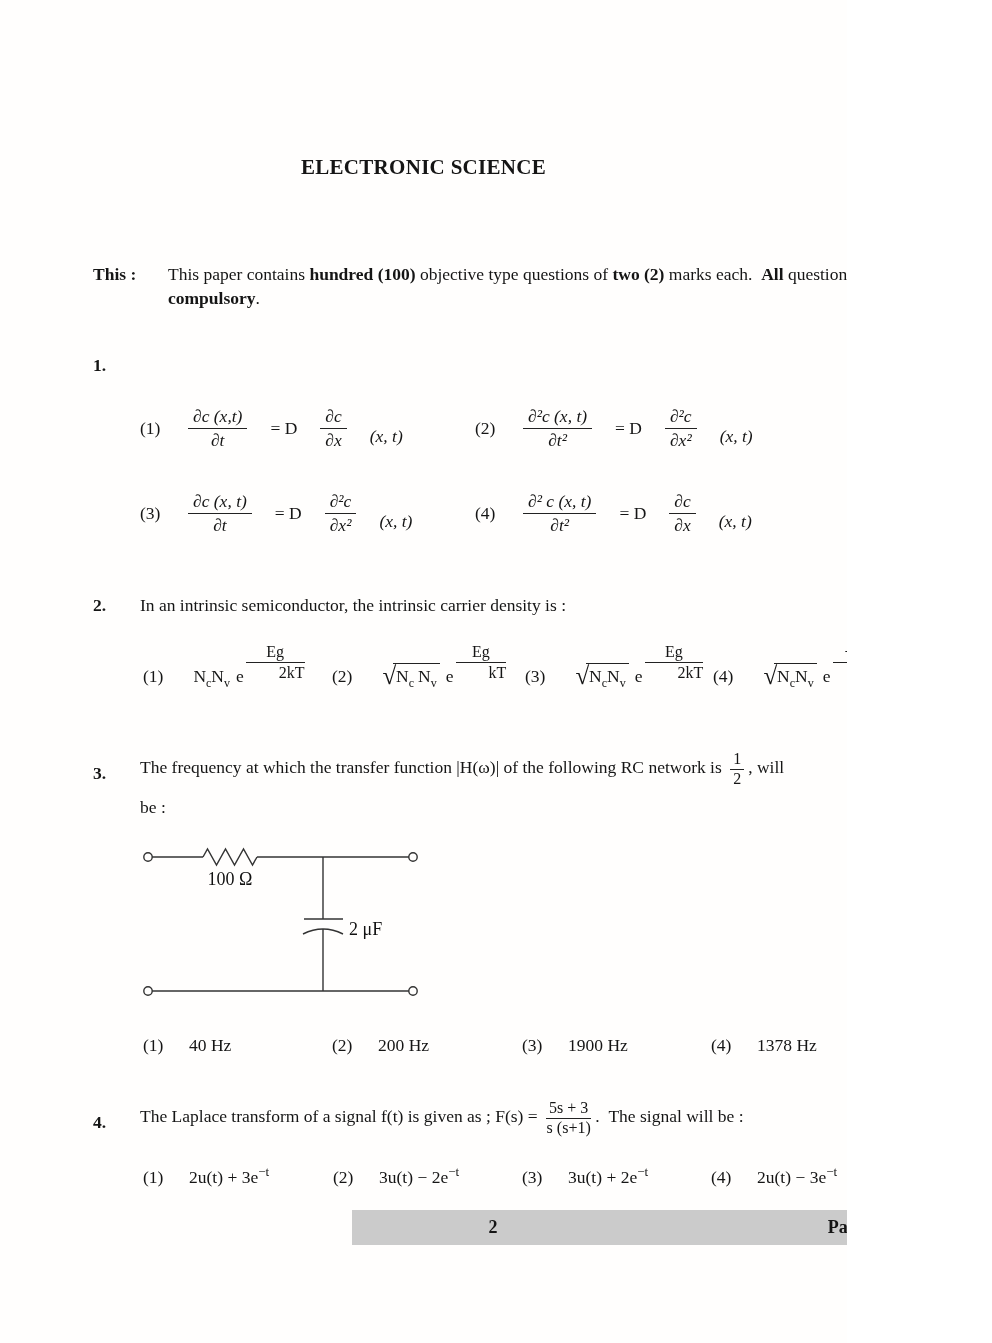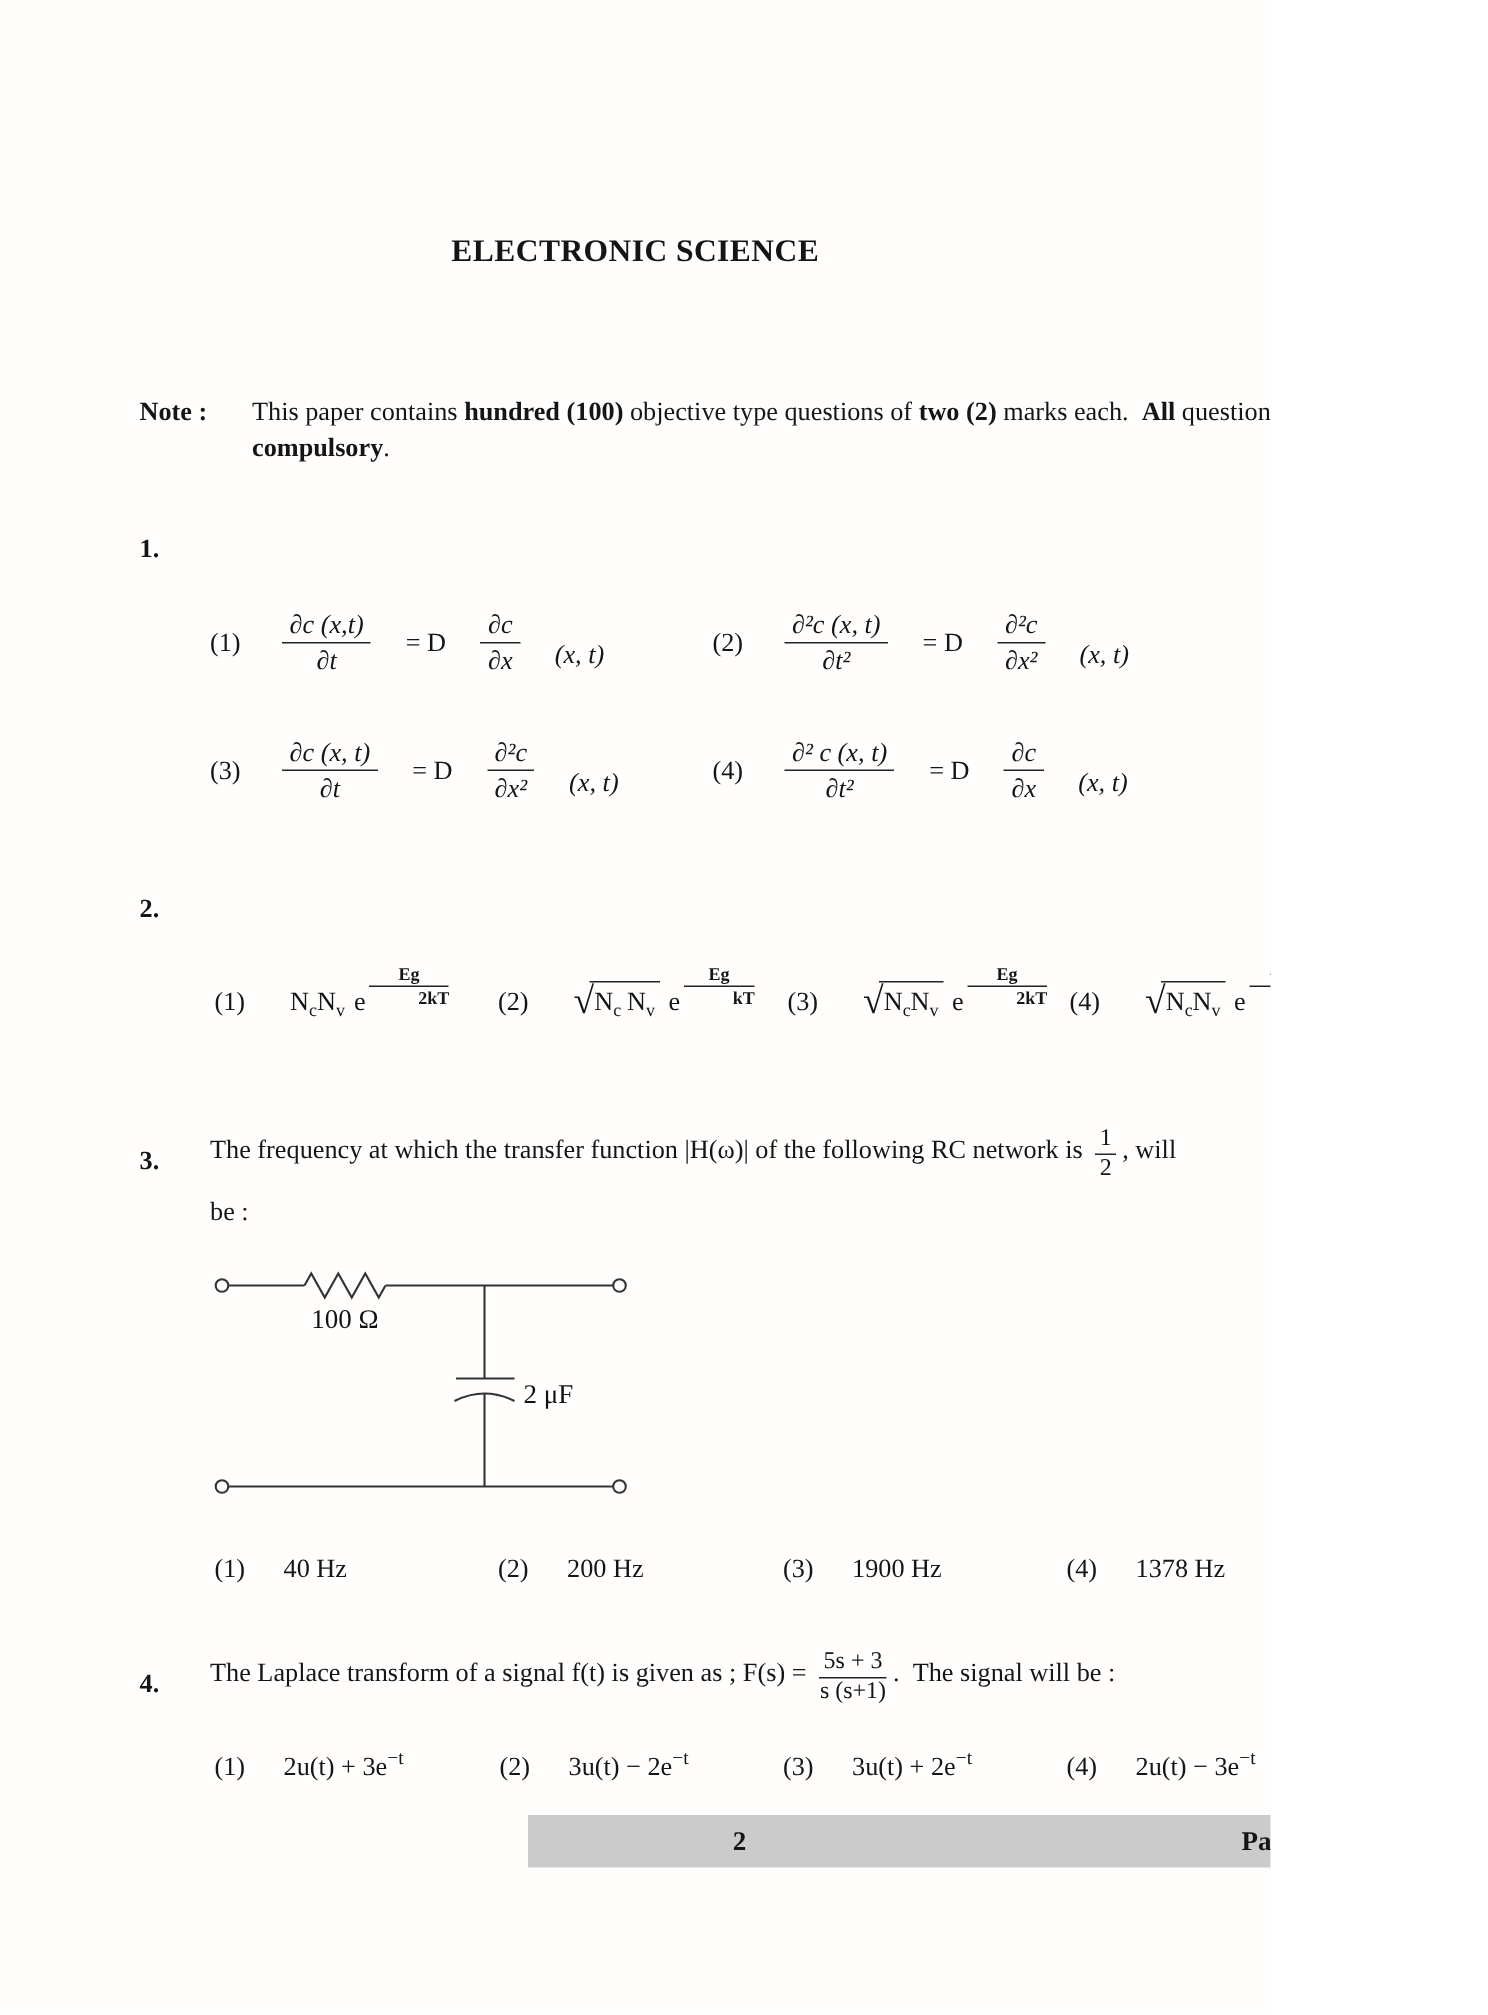--- a/index.html
+++ b/index.html
@@ -31,21 +31,21 @@
   .tail { font-style:italic;margin-top:16px; }
 
   
   .q2opt { font-size:17.5px; white-space:nowrap; }
   .q2opt .optlabel { display:inline-block; width:28px; }
   .q2f { margin-left:18px; }
   .q2f sub { font-size:12px; }
   .radical { font-size:25px; position:relative; top:2px; margin-right:-3px; }
   .radicand { border-top:1.4px solid #222; padding:2px 3px 0 3px; }
   .ebase { margin-left:6px; }
-  .expfrac { display:inline-block; text-align:center; font-size:12px; line-height:1.1; vertical-align:4px; margin-left:2px;font-weight:bold; }
+  .expfrac { display:inline-block; text-align:center; font-size:16px; line-height:1.1; vertical-align:4px; margin-left:2px; }
   .expfrac .num { display:block; border-bottom:1.2px solid #222; padding:0 3px 1px; }
   .expfrac .den { display:block; padding-top:1px;margin-left:33px; }
   .sp { display:inline-block; width:4px; }
 
   
   .ifrac { display:inline-block; text-align:center; line-height:1.05; font-size:16px; margin:0 4px; vertical-align:-11px; }
   .ifrac .num { display:block; border-bottom:1.3px solid #222; padding:0 3px 1px; }
   .ifrac .den { display:block; padding-top:1px; }
   .q3line { left:140px; top:751px; width:790px; font-size:17.5px; white-space:nowrap; }
   .q4line { left:140px; top:1100px; width:800px; font-size:17.5px; white-space:nowrap; }
@@ -67,21 +67,21 @@
   .footer .plabel { position:absolute; right:7px; font-weight:bold; font-size:18px; line-height:35px; }
 </style>
 </head>
 <body>
 
 <div class="page">
 
   <div class="abs title">ELECTRONIC SCIENCE</div>
 
   <div class="abs note">
-    <span class="note-label">Note :</span>
+    <span class="note-label">This :</span>
     <span class="note-body">
       <span class="note-line1"><span>This paper contains </span><b>hundred (100)</b><span> objective type questions of </span><b>two (2)</b><span> marks each. &nbsp;</span><b>All</b></span>
       <span class="note-line2"><span>questions are </span><b>compulsory</b><span>.</span></span>
     </span>
   </div>
 
   <div class="abs qnum" style="left:93px;top:355px">1.</div>
 
   <div class="abs q1opt" style="left:140px;top:399px">
     <span class="optlabel">(1)</span>
@@ -138,20 +138,21 @@
       <span>= D</span>
       <span class="frac">
           <span class="num">∂c</span>
           <span class="den">∂x</span>
         </span>
       <span class="tail">(x, t)</span>
     </span>
   </div>
 
   <div class="abs qnum" style="left:93px;top:595px">2.</div>
+  <div class="abs qtext" style="left:140px;top:595px">In an intrinsic semiconductor, the intrinsic carrier density is :</div>
 
   <div class="abs q2opt" style="left:143px;top:643px">
     <span class="optlabel">(1)</span>
     <span class="q2f"><span>N</span><sub>c</sub><span>N</span><sub>v</sub><span class="ebase">e</span><span class="expfrac"><span class="num">Eg</span><span class="den">2kT</span></span></span>
   </div>
   <div class="abs q2opt" style="left:332px;top:643px">
     <span class="optlabel">(2)</span>
     <span class="q2f"><span class="radical">√</span><span class="radicand"><span>N</span><sub>c</sub><span class="sp"></span><span>N</span><sub>v</sub></span><span class="ebase">e</span><span class="expfrac"><span class="num">Eg</span><span class="den">kT</span></span></span>
   </div>
   <div class="abs q2opt" style="left:525px;top:643px">

